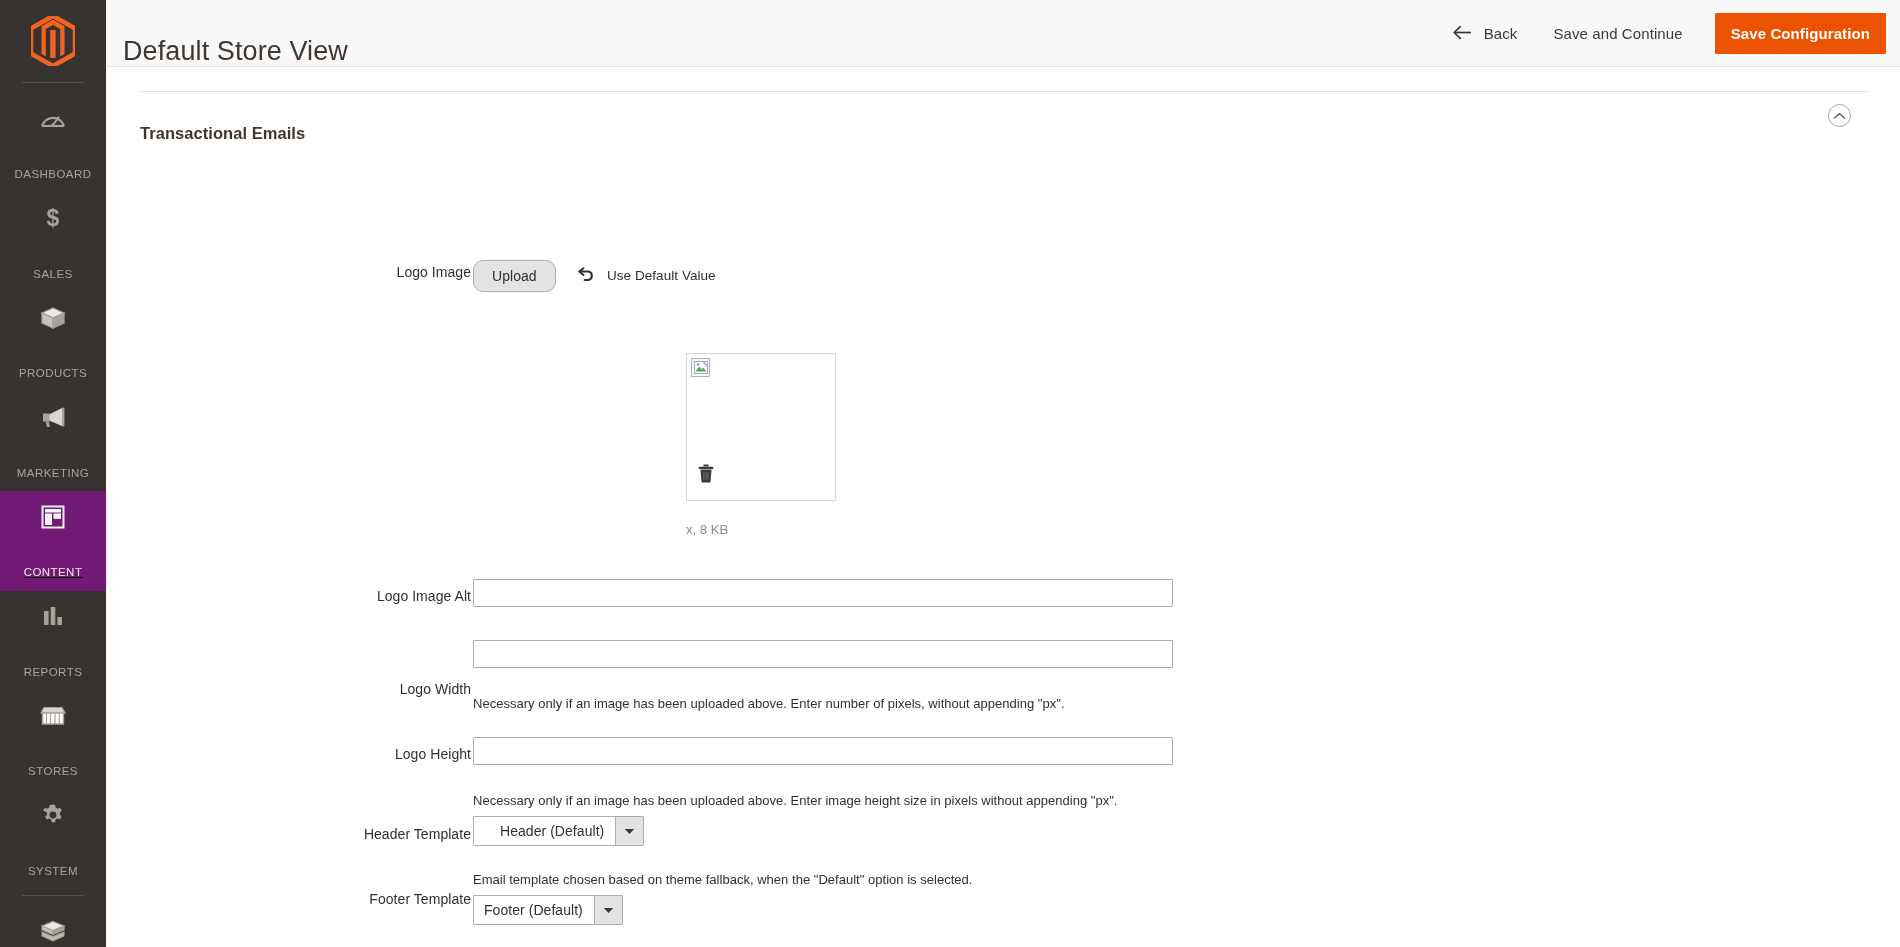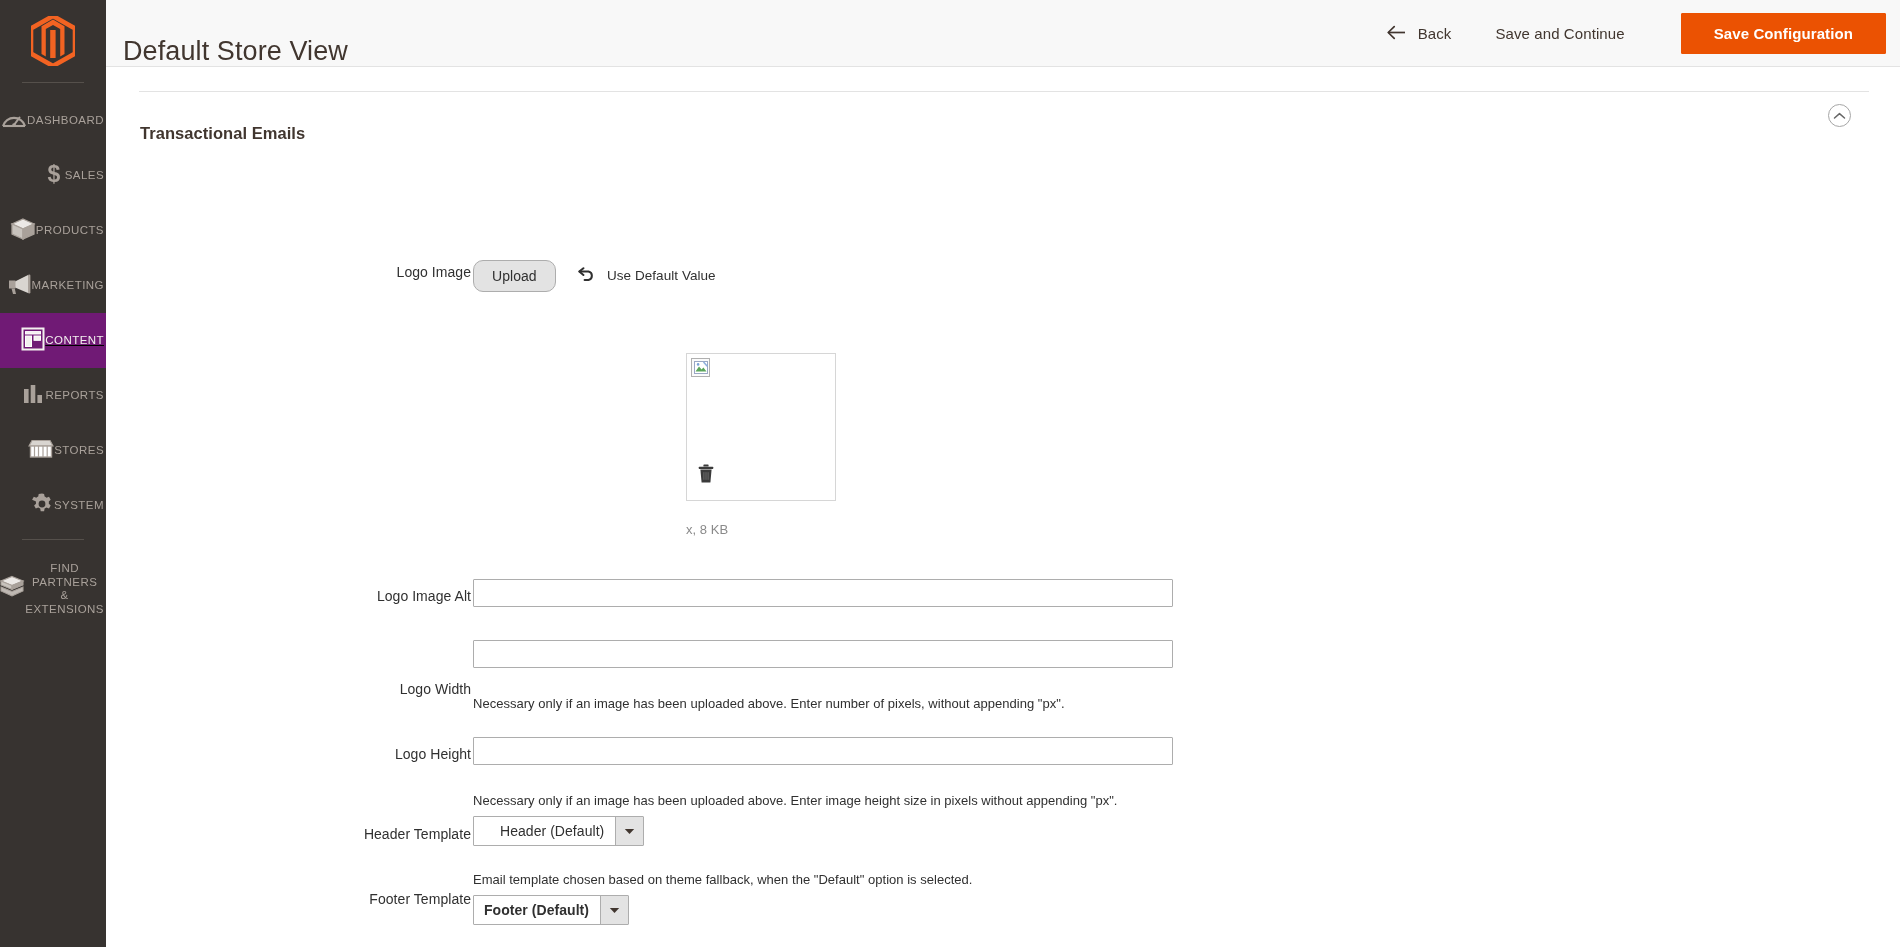--- a/index.html
+++ b/index.html
@@ -25,24 +25,25 @@
   #logo-block {
     height: 82px;
     display: flex; align-items: center; justify-content: center;
   }
   .m-logo { width: 44px; height: 50px; display:block; }
   .side-divider {
     width: 62px; height: 1px; background: #55504b;
     margin: 0 auto 10px auto;
   }
   .nav-item {
-    display: flex; align-items: center; justify-content: flex-end;
+    display: flex; flex-direction: column; align-items: center; justify-content: flex-end;
     padding: 12px 2px 11px 2px;
     cursor: pointer;
     text-decoration: none;
+    gap: 31px;
   }
   .nav-item.active { background: #701a75; text-decoration: underline; }
   .nav-icon {
     height: 27px; display:flex; align-items:center; justify-content:center;
     margin-bottom: 5px;
   }
   .nav-icon svg { display:block; }
   .nav-label {
     color: #a9a19a;
     font-size: 11.5px;
@@ -61,36 +62,36 @@
     background: #f8f8f8;
     border-bottom: 1px solid #e3e3e3;
   }
   #page-title {
     position: absolute; left: 17px; top: 18px;
     font-size: 27px; color: #41362f; font-weight: 400;
     letter-spacing: 0.1px;
   }
   #header-actions {
     position: absolute; right: 14px; top: 0; height: 67px;
-    display: flex; align-items: center; gap: 12px;
+    display: flex; align-items: center; gap: 4px;
   }
   .hdr-btn {
     background: none; border: none;
     font-family: "Liberation Sans", sans-serif;
     font-size: 15px; color: #41362f;
     cursor: pointer; padding: 8px 16px;
     display: flex; align-items: center; gap: 12px;
     letter-spacing: 0.1px;
   }
   .back-arrow { display:block; }
   .btn-primary {
     background: #eb5202; border: 1px solid #eb5202;
     color: #ffffff; font-size: 15px; font-weight: 600;
     font-family: "Liberation Sans", sans-serif;
-    padding: 11px 32px; margin-left: 28px;
+    padding: 11px 15px; margin-left: 12px;
     cursor: pointer; border-radius: 1px;
     letter-spacing: 0.1px;
   }
 
   
   #content {
     position: absolute; left: 106px; top: 67px;
     width: 1794px; height: 880px;
     background: #ffffff;
     overflow: hidden;
@@ -417,21 +418,21 @@
       <span class="sel-value">Header (Default)</span>
       <span class="sel-arrow">
         <svg width="11" height="7" viewBox="0 0 11 7">
             <path d="M0.8 1 L5.5 6 L10.2 1 Z" fill="#41362f"></path>
           </svg>
       </span>
     </div>
     <div class="hint" style="left:367px; top:804px; width:950px;">Email template chosen based on theme fallback, when the "Default" option is selected.</div>
 
     <label class="field-label" style="left:65px; top:824px;">Footer Template</label>
-    <div class="sel-wrap" style="left:367px; top:828px;font-weight:bold;">
+    <div class="sel-wrap" style="left:367px; top:828px;">
       <span class="sel-value">Footer (Default)</span>
       <span class="sel-arrow">
         <svg width="11" height="7" viewBox="0 0 11 7">
             <path d="M0.8 1 L5.5 6 L10.2 1 Z" fill="#41362f"></path>
           </svg>
       </span>
     </div>
 
   </main>
 </div>

